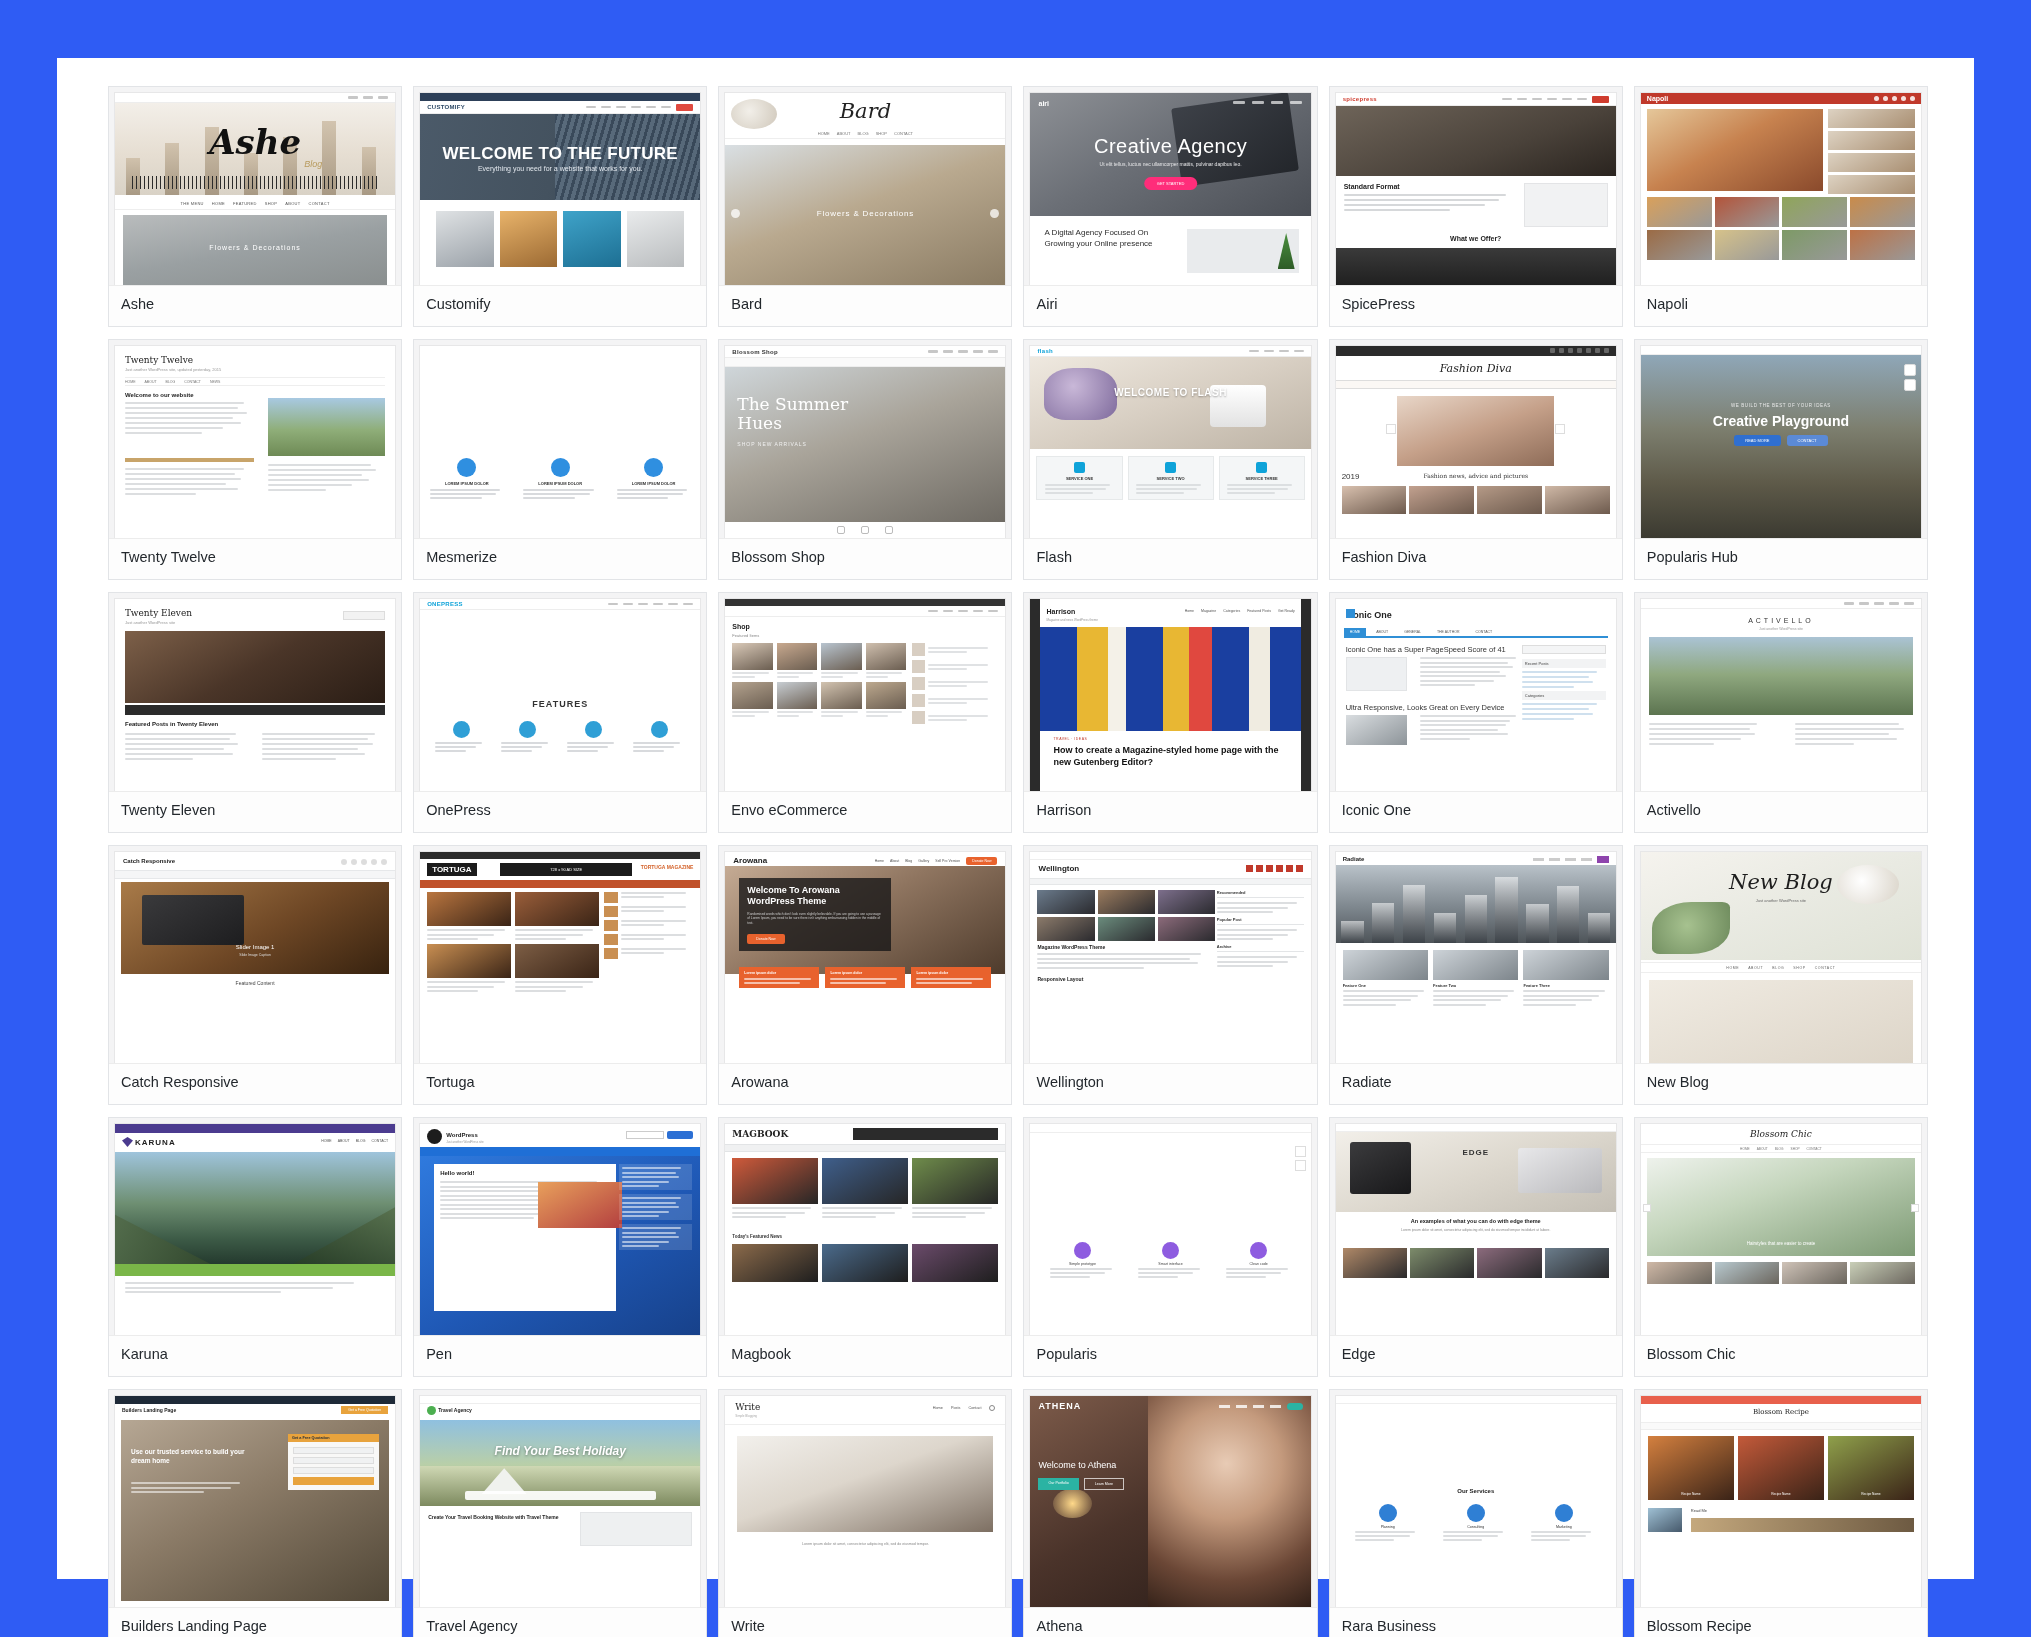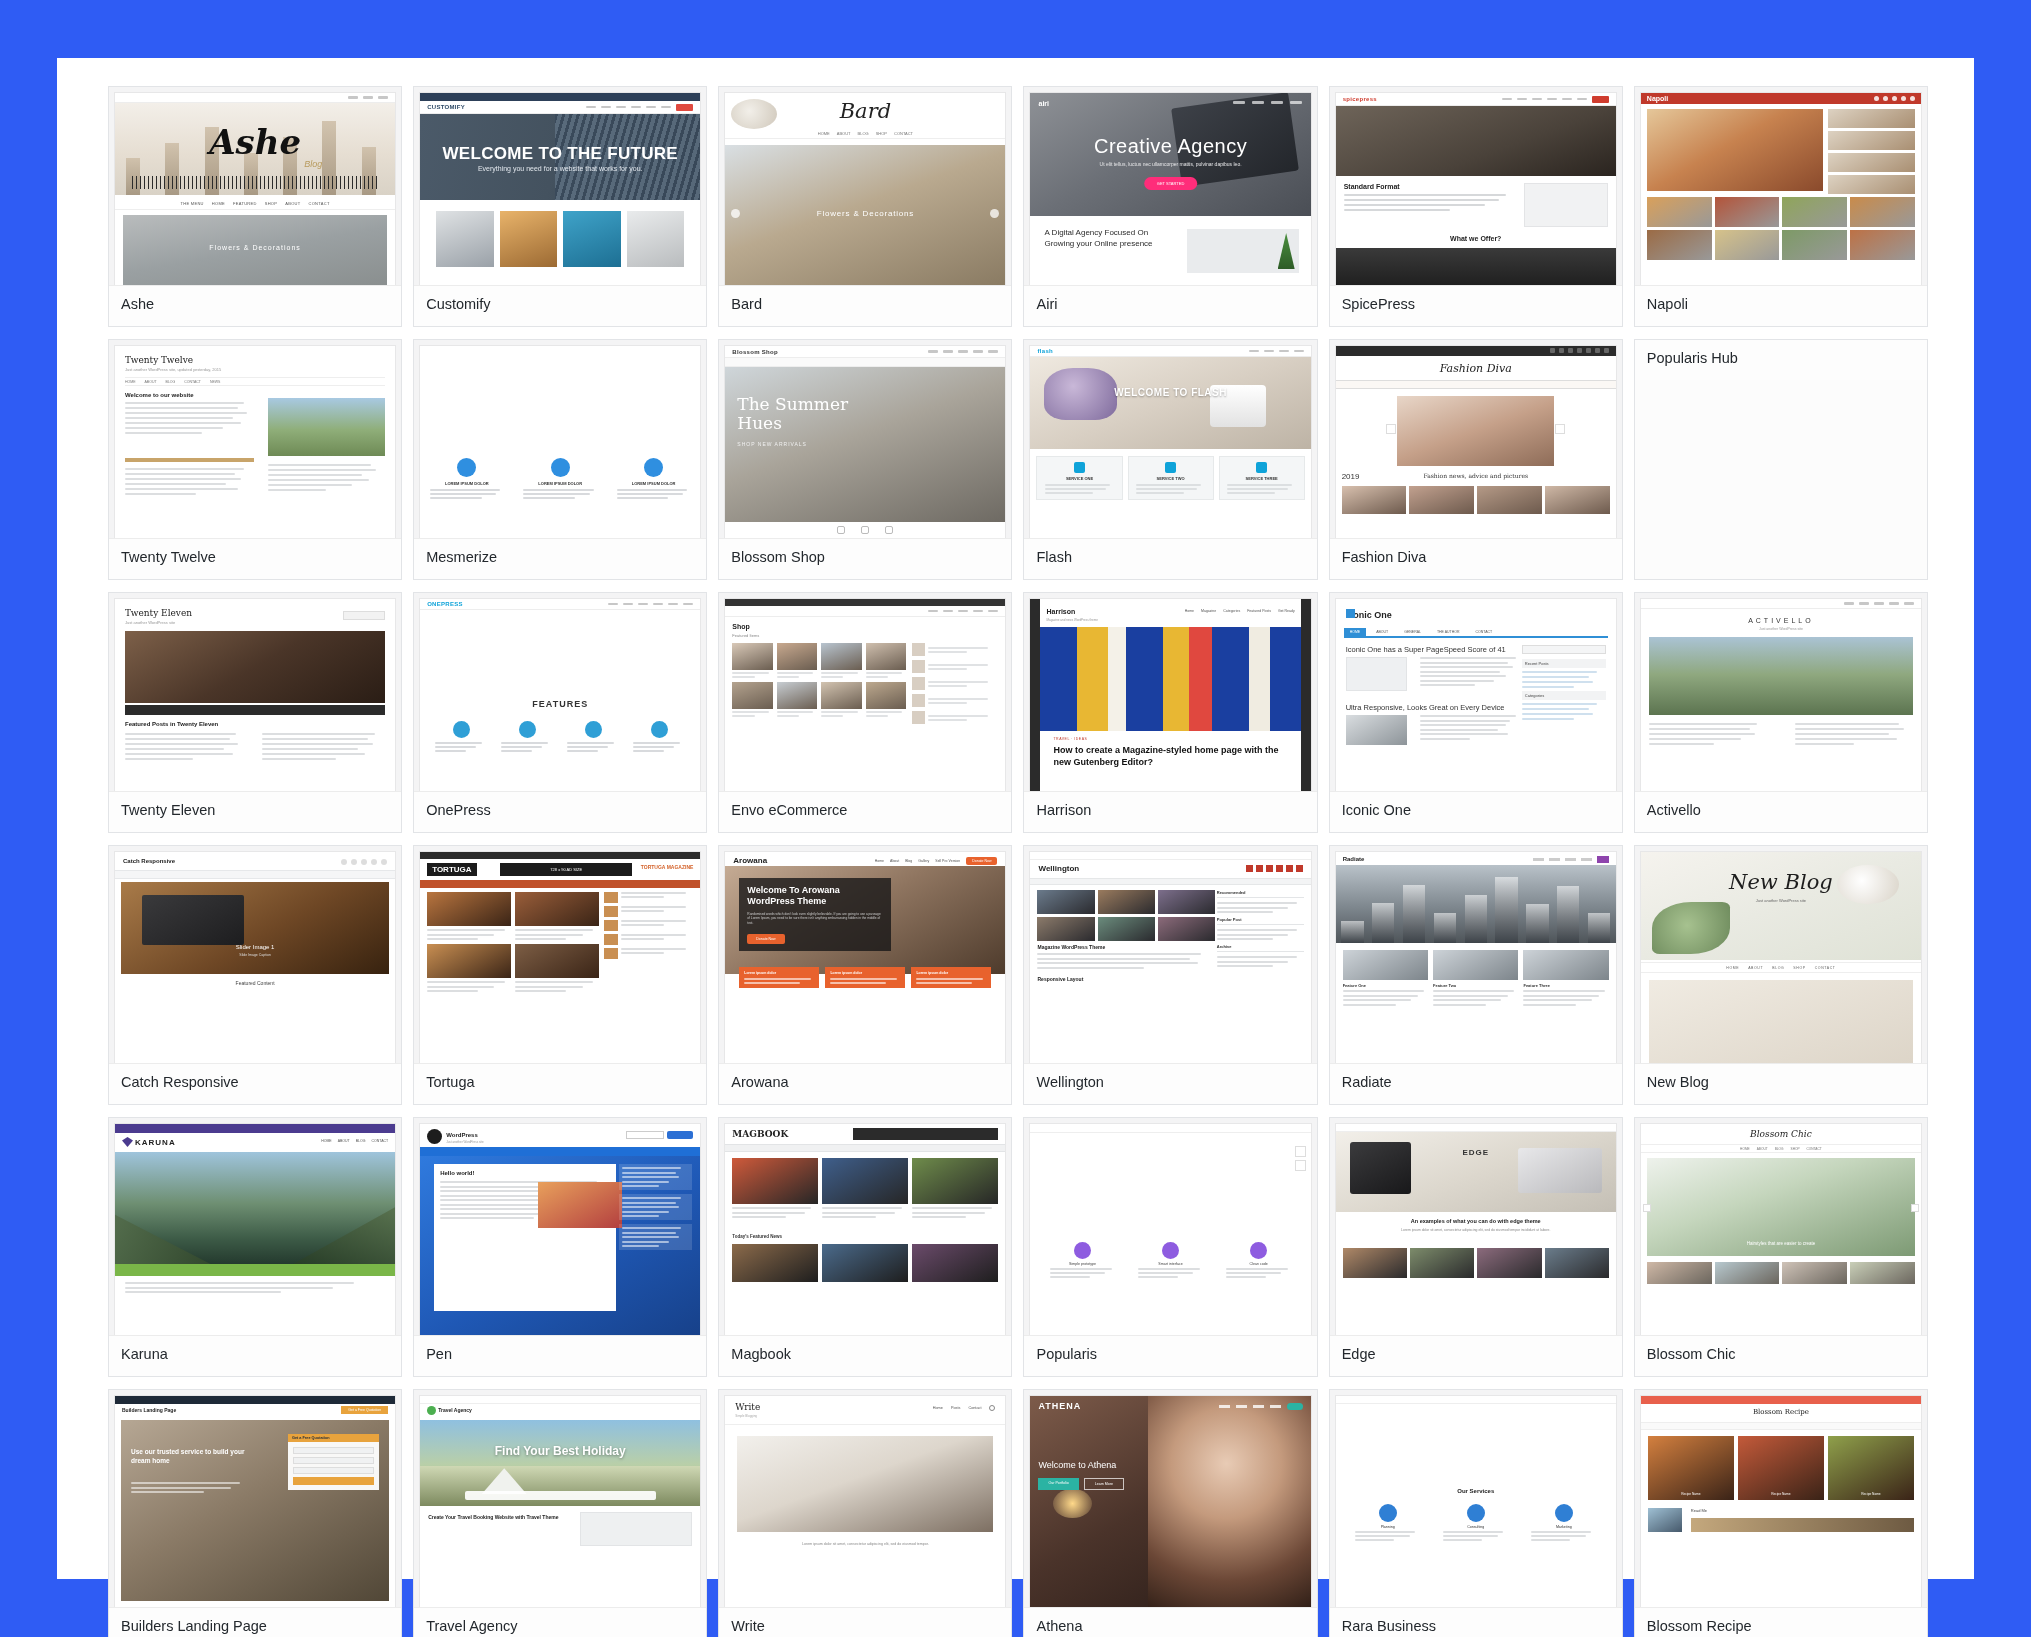--- a/index.html
+++ b/index.html
@@ -421,20 +421,37 @@
               <div style="height: 28px; background: linear-gradient(160deg, rgb(216, 192, 174), rgb(109, 90, 77));"></div>
               <div style="height: 28px; background: linear-gradient(160deg, rgb(194, 161, 143), rgb(109, 90, 77));"></div>
               <div style="height: 28px; background: linear-gradient(160deg, rgb(181, 154, 135), rgb(109, 90, 77));"></div>
               <div style="height: 28px; background: linear-gradient(160deg, rgb(207, 184, 166), rgb(109, 90, 77));"></div>
             </div>
           </div>
         </div>
         <div class="cardlabel">Fashion Diva</div>
       </div>
       <div class="card">
+        <div class="thumb">
+          <div class="inner">
+            <div style="position: absolute; left: 0px; right: 0px; top: 0px; height: 9px; background: rgb(255, 255, 255); border-bottom: 1px solid rgb(238, 238, 238);"></div>
+            <div style="position: absolute; inset: 9px 0px 0px; background: linear-gradient(rgb(143, 167, 184) 0%, rgb(125, 127, 111) 40%, rgb(94, 90, 73) 70%, rgb(59, 58, 49) 100%);">
+              <div style="position: absolute; left: 0px; right: 0px; top: 58px; text-align: center; color: rgb(255, 255, 255); font-size: 14px; font-weight: bold;">Creative Playground</div>
+              <div style="position: absolute; left: 0px; right: 0px; top: 48px; text-align: center; color: rgb(233, 233, 233); font-size: 4.5px; letter-spacing: 0.6px;">WE BUILD THE BEST OF YOUR IDEAS</div>
+              <div style="position: absolute; left: 0px; right: 0px; top: 80px; display: flex; justify-content: center; gap: 6px;">
+                <div style="padding: 3px 11px; border-radius: 3px; font-size: 4px; color: rgb(255, 255, 255); background: rgb(47, 111, 208);">READ MORE</div>
+                <div style="padding: 3px 11px; border-radius: 3px; font-size: 4px; color: rgb(255, 255, 255); background: rgb(91, 138, 214);">CONTACT</div>
+              </div>
+            </div>
+            <div style="position: absolute; right: 5px; top: 18px; display: flex; flex-direction: column; gap: 3px;">
+              <div style="width: 12px; height: 12px; background: rgb(255, 255, 255); border: 1px solid rgb(221, 221, 221); border-radius: 2px;"></div>
+              <div style="width: 12px; height: 12px; background: rgb(255, 255, 255); border: 1px solid rgb(221, 221, 221); border-radius: 2px;"></div>
+            </div>
+          </div>
+        </div>
         <div class="cardlabel">Popularis Hub</div>
       </div>
       <div class="card">
         <div class="thumb">
           <div class="inner">
             <div style="position: absolute; left: 10px; top: 9px; font-family: &quot;DejaVu Serif&quot;, serif; font-size: 9px; color: rgb(34, 34, 34);">Twenty Eleven</div>
             <div style="position: absolute; left: 10px; top: 21px; font-size: 4px; color: rgb(153, 153, 153);">Just another WordPress site</div>
             <div style="position: absolute; right: 10px; top: 12px; width: 42px; height: 9px; background: rgb(242, 242, 242); border: 1px solid rgb(221, 221, 221);"></div>
             <div style="position: absolute; left: 10px; right: 10px; top: 32px; height: 72px; background: linear-gradient(150deg, rgb(125, 96, 73) 0%, rgb(74, 53, 40) 50%, rgb(42, 29, 21) 100%);"></div>
             <div style="position: absolute; left: 10px; right: 10px; top: 106px; height: 10px; background: rgb(43, 43, 43);"></div>
@@ -1254,21 +1271,21 @@
           </div>
         </div>
         <div class="cardlabel">Builders Landing Page</div>
       </div>
       <div class="card tall">
         <div class="thumb">
           <div class="inner">
             <div style="position: absolute; left: 0px; right: 0px; top: 0px; height: 8px; background: rgb(255, 255, 255); border-bottom: 1px solid rgb(238, 238, 238);"></div>
             <div style="position: absolute; left: 18px; top: 11px; font-size: 5px; font-weight: bold; color: rgb(34, 34, 34);">Travel Agency</div>
             <div style="position: absolute; left: 7px; top: 10px; width: 9px; height: 9px; border-radius: 50%; background: rgb(76, 175, 80);"></div>
-            <div style="position: absolute; left: 0px; right: 0px; top: 24px; height: 86px; background: linear-gradient(rgb(143, 192, 224) 0%, rgb(185, 207, 168) 52%, rgb(111, 138, 92) 100%); overflow: hidden;">
+            <div style="position: absolute; left: 0px; right: 0px; top: 24px; height: 86px; background: linear-gradient(rgb(143, 192, 224) 0%, rgb(185, 207, 168) 52%, rgb(111, 138, 92) 100%); overflow: hidden; font-style: italic;">
               <div style="position: absolute; left: 0px; bottom: 0px; width: 100%; height: 46%; background: linear-gradient(rgb(207, 216, 180), rgb(125, 138, 95));"></div>
               <div style="position: absolute; left: 22%; bottom: 14%; width: 16%; height: 30%; background: rgb(240, 242, 238); clip-path: polygon(50% 0px, 100% 100%, 0px 100%);"></div>
               <div style="position: absolute; left: 0px; right: 0px; top: 24px; text-align: center; color: rgb(255, 255, 255); font-size: 12px; font-weight: bold; text-shadow: rgba(0, 0, 0, 0.4) 0px 1px 3px;">Find Your Best Holiday</div>
               <div style="position: absolute; left: 16%; right: 16%; bottom: 6px; height: 9px; background: rgba(255, 255, 255, 0.92); border-radius: 2px;"></div>
             </div>
             <div style="position: absolute; left: 8px; top: 118px; width: 50%; font-size: 5px; font-weight: bold; color: rgb(34, 34, 34); line-height: 1.35;">Create Your Travel Booking Website with Travel Theme</div>
             <div style="position: absolute; right: 8px; top: 116px; width: 40%; height: 34px; background: rgb(238, 240, 241); border: 1px solid rgb(226, 228, 230);"></div>
           </div>
         </div>
         <div class="cardlabel">Travel Agency</div>

